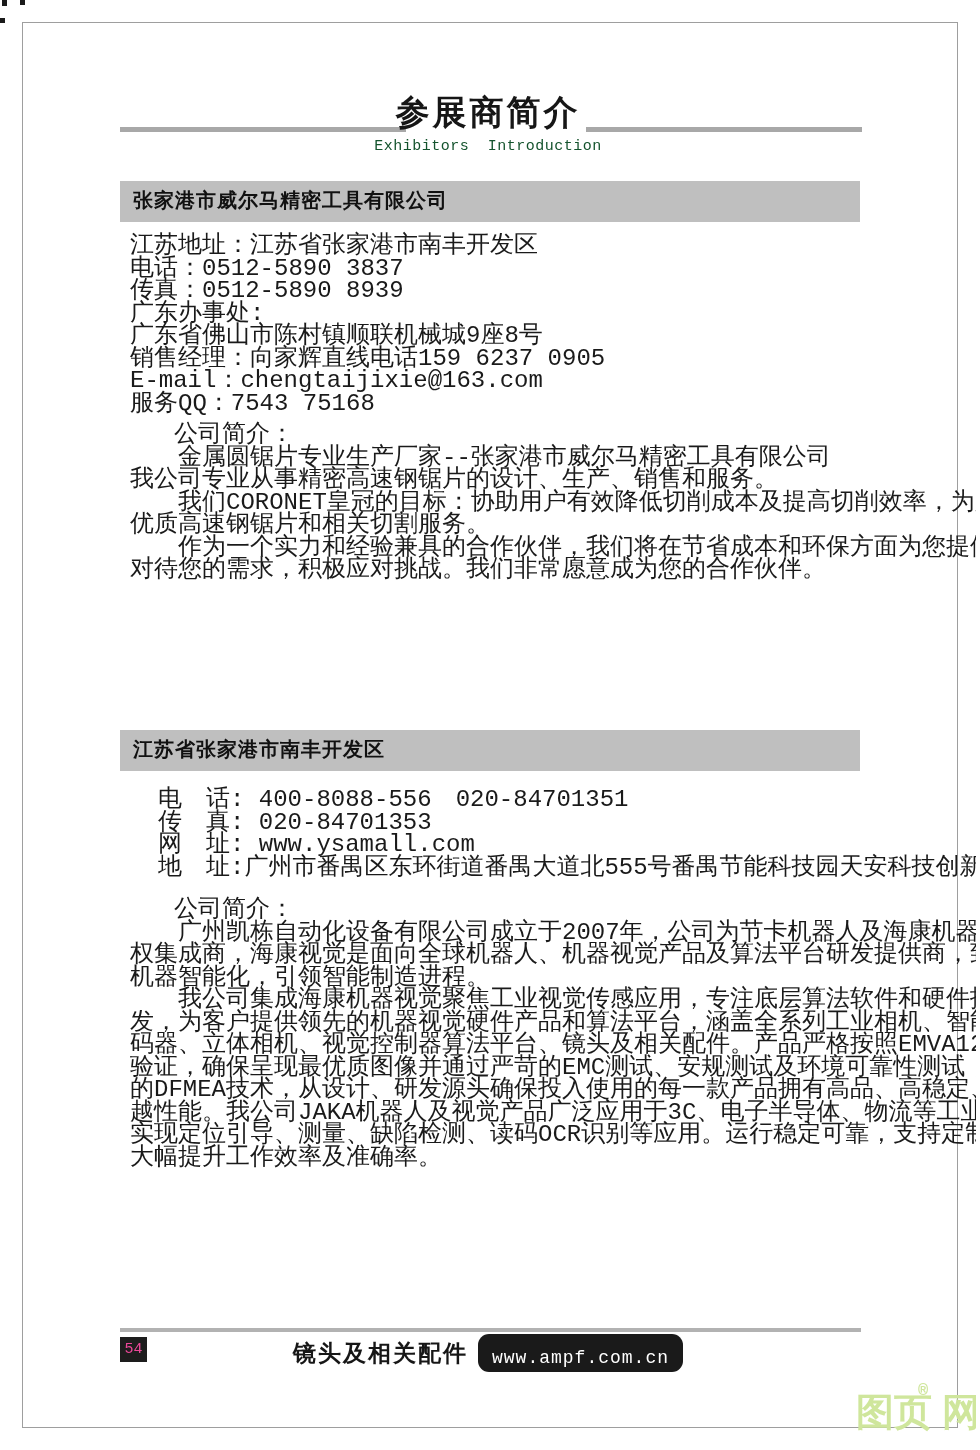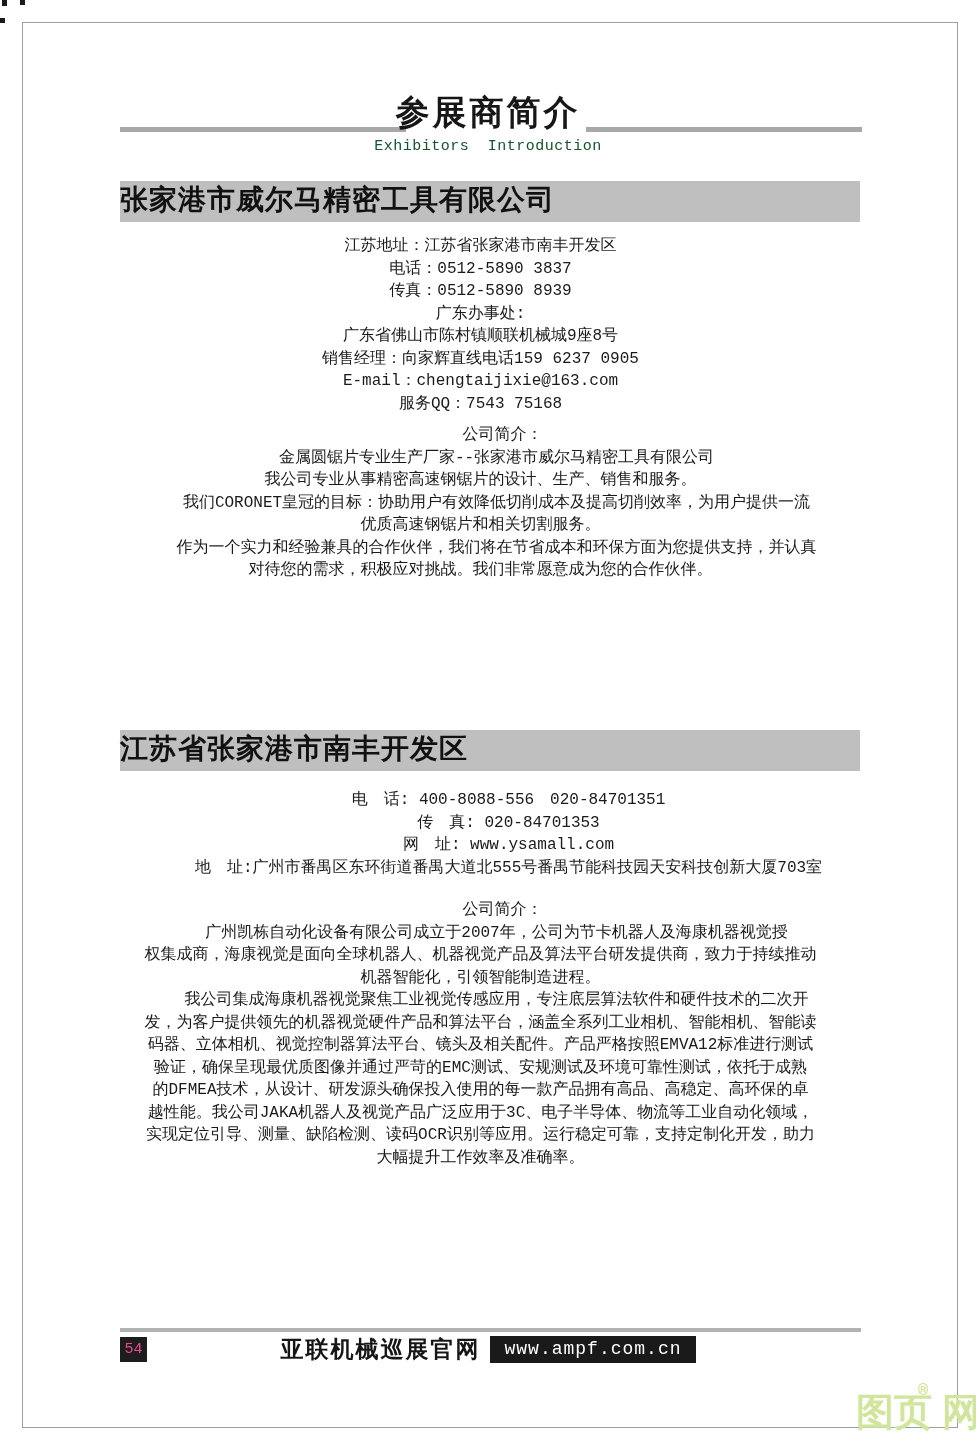--- a/index.html
+++ b/index.html
@@ -55,40 +55,40 @@
     color: #14532d;
     z-index: 3;
   }
 
   
   .company-bar {
     position: absolute;
     left: 120px; width: 740px; height: 41px;
     background: #bfbfbf;
     color: #111111;
-    font-size: 28px;
+    font-size: 20px;
     font-weight: 700;
     line-height: 41px;
+    padding-left: 13px;
     box-sizing: border-box;
     letter-spacing: 1px;
     z-index: 3;
   }
   .bar-1 { top: 181px; }
   .bar-2 { top: 730px; }
 
   
   .text-block {
     position: absolute;
-    left: 108px; width: 745px;
-    font-size: 16px;
+    left: 130px; width: 745px;
+    font-size: 24px;
     line-height: 22.5px;
     white-space: pre;
     color: #1a1a1a;
     z-index: 3;
-    text-align: center;
   }
   .contact-1 { top: 235px; }
   .intro-1   { top: 424px; }
   .contact-2 { top: 789px; margin-left: 28px; }
   .intro-2   { top: 899px; }
   .intro-label { white-space: pre; margin-left: 44px; }
 
   
   .footer-rule {
     position: absolute;
@@ -123,21 +123,22 @@
     font-size: 23px;
     font-weight: 600;
     letter-spacing: 2px;
     color: #161616;
   }
   .footer-url-box {
     background: #1a1a1a;
     color: #ffffff;
     font-size: 18px;
     letter-spacing: 1px;
-    padding: 3px 14px 4px 14px;
+    padding: 14px 14px 4px 14px;
+    border-radius: 11px;
   }
 
   
   .watermark {
     position: absolute;
     left: 856px; top: 1396px;
     z-index: 4;
     color: #cfe69c;
     font-weight: 700;
     font-size: 38px;
@@ -200,19 +201,19 @@
 码器、立体相机、视觉控制器算法平台、镜头及相关配件。产品严格按照EMVA12标准进行测试
 验证，确保呈现最优质图像并通过严苛的EMC测试、安规测试及环境可靠性测试，依托于成熟
 的DFMEA技术，从设计、研发源头确保投入使用的每一款产品拥有高品、高稳定、高环保的卓
 越性能。我公司JAKA机器人及视觉产品广泛应用于3C、电子半导体、物流等工业自动化领域，
 实现定位引导、测量、缺陷检测、读码OCR识别等应用。运行稳定可靠，支持定制化开发，助力
 大幅提升工作效率及准确率。</span></div>
 
   <div class="footer-rule"></div>
   <div class="page-num-box">54</div>
   <div class="footer-center">
-    <span class="footer-site-label">亚联机械巡展官网</span>
+    <span class="footer-site-label">镜头及相关配件</span>
     <span class="footer-url-box">www.ampf.com.cn</span>
   </div>
 
   <div class="watermark"><span class="wm-reg">®</span><span>图页</span><span class="wm-right">网</span></div>
 
 </div>
 
 </body></html>

